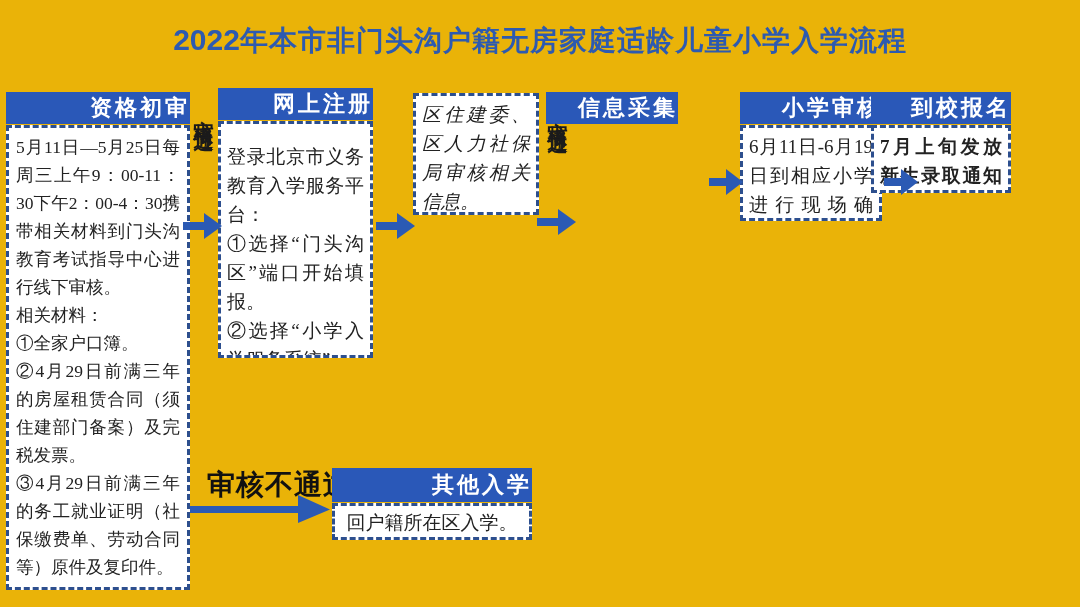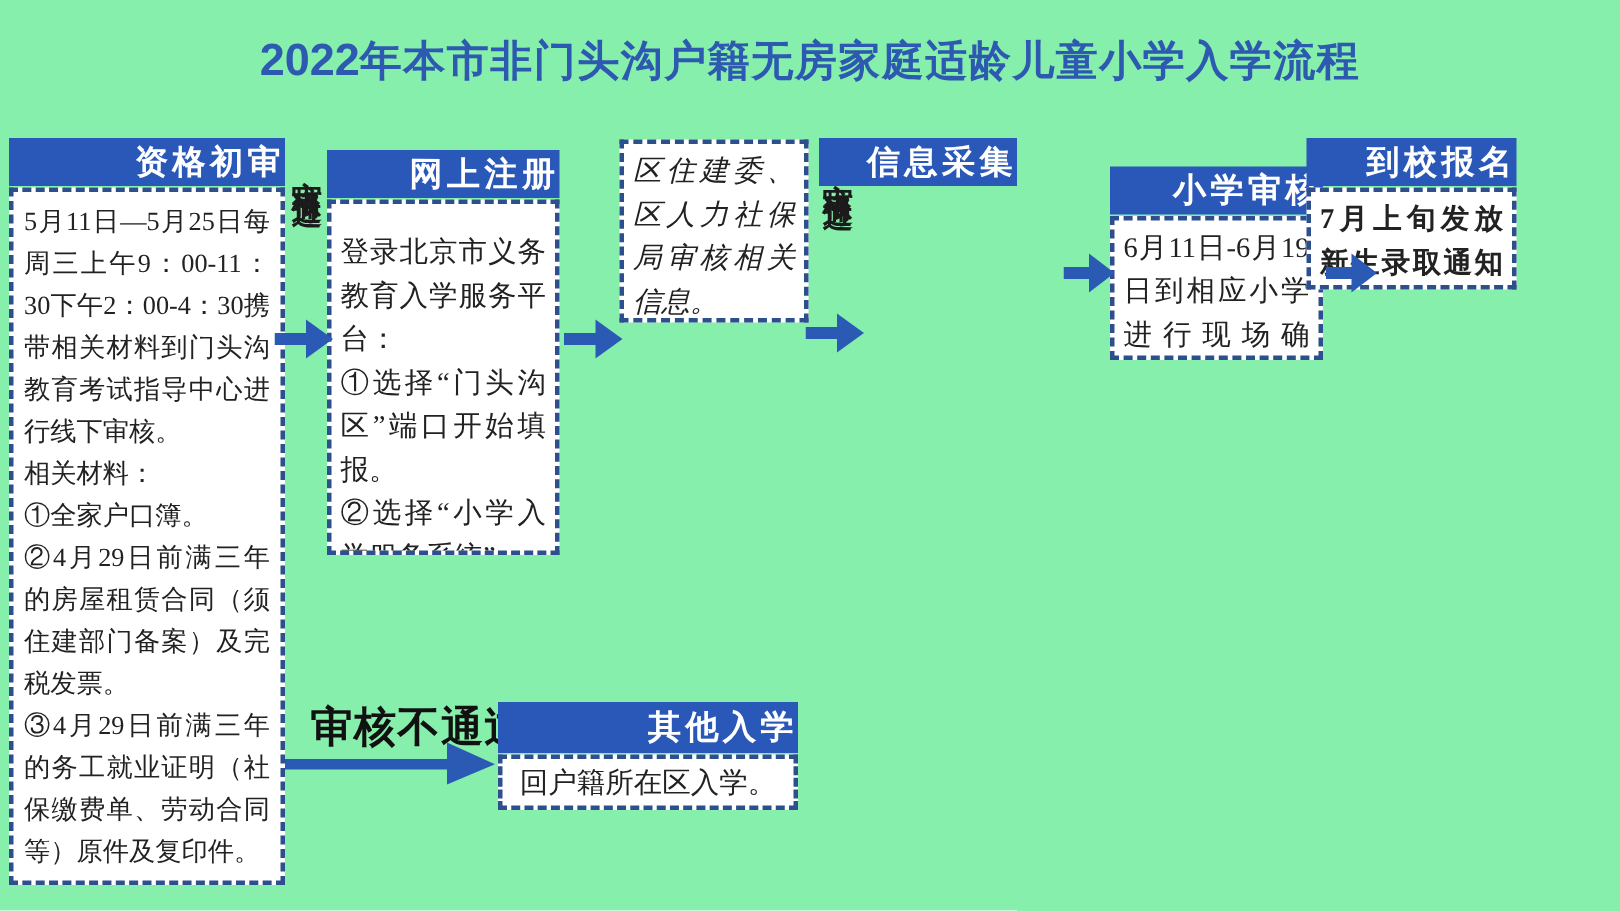--- a/index.html
+++ b/index.html
@@ -1,44 +1,44 @@
 <!DOCTYPE html>
 <html><head>
 <meta charset="utf-8">
 <style>
   html,body{margin:0;padding:0;background:#ffffff;}
   .canvas{
-    position:relative;width:1080px;height:607px;background:#86efac;
+    position:relative;width:1080px;height:607px;background:#eab308;
     font-family:"Liberation Sans",sans-serif;overflow:hidden;
   }
   .title{
     position:absolute;top:22px;left:0;width:1080px;text-align:center;
     color:#2d5ab0;font-weight:bold;font-size:28px;letter-spacing:1px;white-space:nowrap;
   }
   .title .yr{font-size:30px;font-weight:900;letter-spacing:0;}
   .step{position:absolute;}
   .step-header{
     background:#2a58b8;color:#ffffff;font-weight:bold;font-size:22px;
     text-align:right;height:32px;line-height:32px;letter-spacing:3px;
   }
   .step-body{
     margin-top:1px;background:#ffffff;border:3px dashed #2d4f8e;
     color:#222222;font-family:"Liberation Serif",serif;
     text-align:justify;white-space:pre-line;overflow:hidden;box-sizing:border-box;
   }
   
   #step1{left:6px;top:92px;width:184px;}
   #step1 .step-body{height:465px;padding:5px 7px;font-size:17.5px;line-height:28px;}
-  #step2{left:218px;top:100px;width:155px;}
+  #step2{left:218px;top:88px;width:155px;}
   #step2 .step-body{height:237px;padding:18px 6px;font-size:19px;line-height:29px;}
   #step3{left:413px;top:92px;width:126px;}
   #step3 .step-body{height:122px;padding:4px 6px;font-size:19px;line-height:29px;font-style:italic;}
   #step4{left:546px;top:92px;width:132px;}
   #step4 .step-body{height:122px;padding:4px 6px;font-size:19px;line-height:29px;}
-  #step5{left:740px;top:92px;width:142px;margin-top:19px;}
+  #step5{left:740px;top:92px;width:142px;}
   #step5 .step-body{height:96px;padding:4px 6px;font-size:19px;line-height:29px;}
   #step6{left:871px;top:92px;width:140px;}
   #step6 .step-body{height:68px;padding:4px 6px;font-size:19px;line-height:29px;font-weight:bold;}
 
   #other-step{left:332px;top:468px;width:200px;position:absolute;}
   #other-step .step-header{height:34px;line-height:34px;}
   #other-step .step-body{height:37px;padding:3px 6px;font-size:19px;line-height:28px;text-align:center;white-space:nowrap;}
 
   .vlabel{
     position:absolute;writing-mode:vertical-rl;text-orientation:upright;

